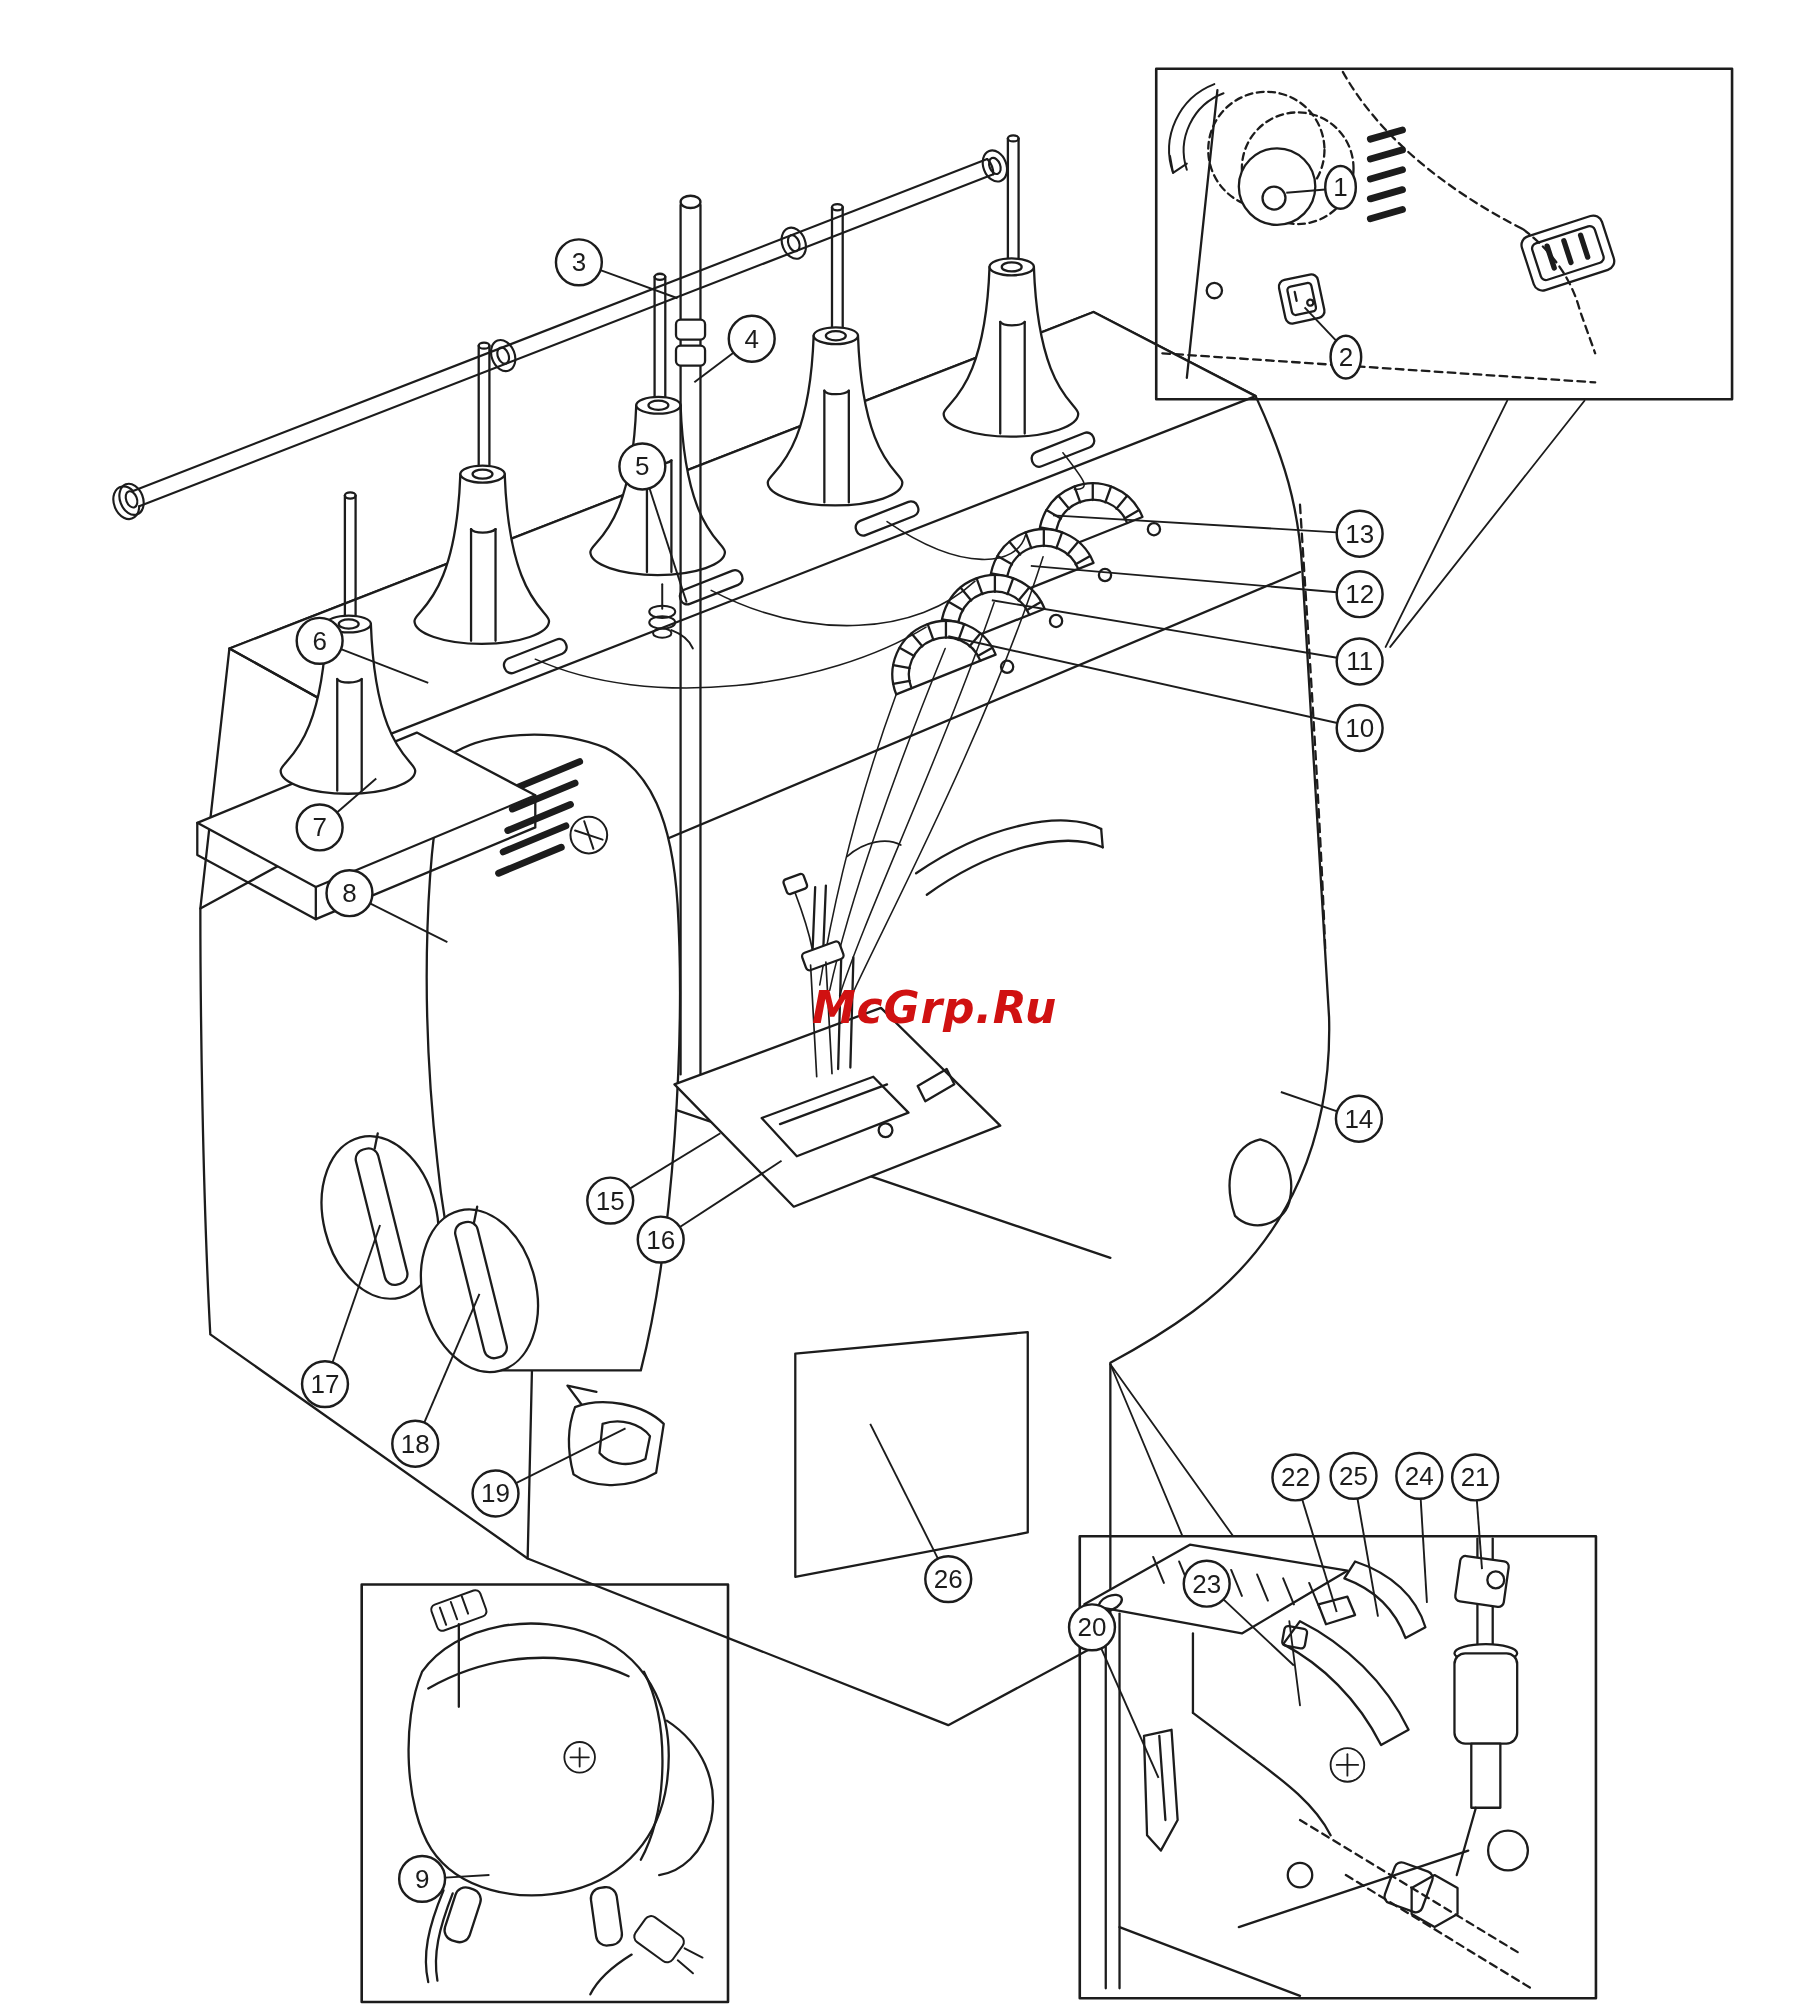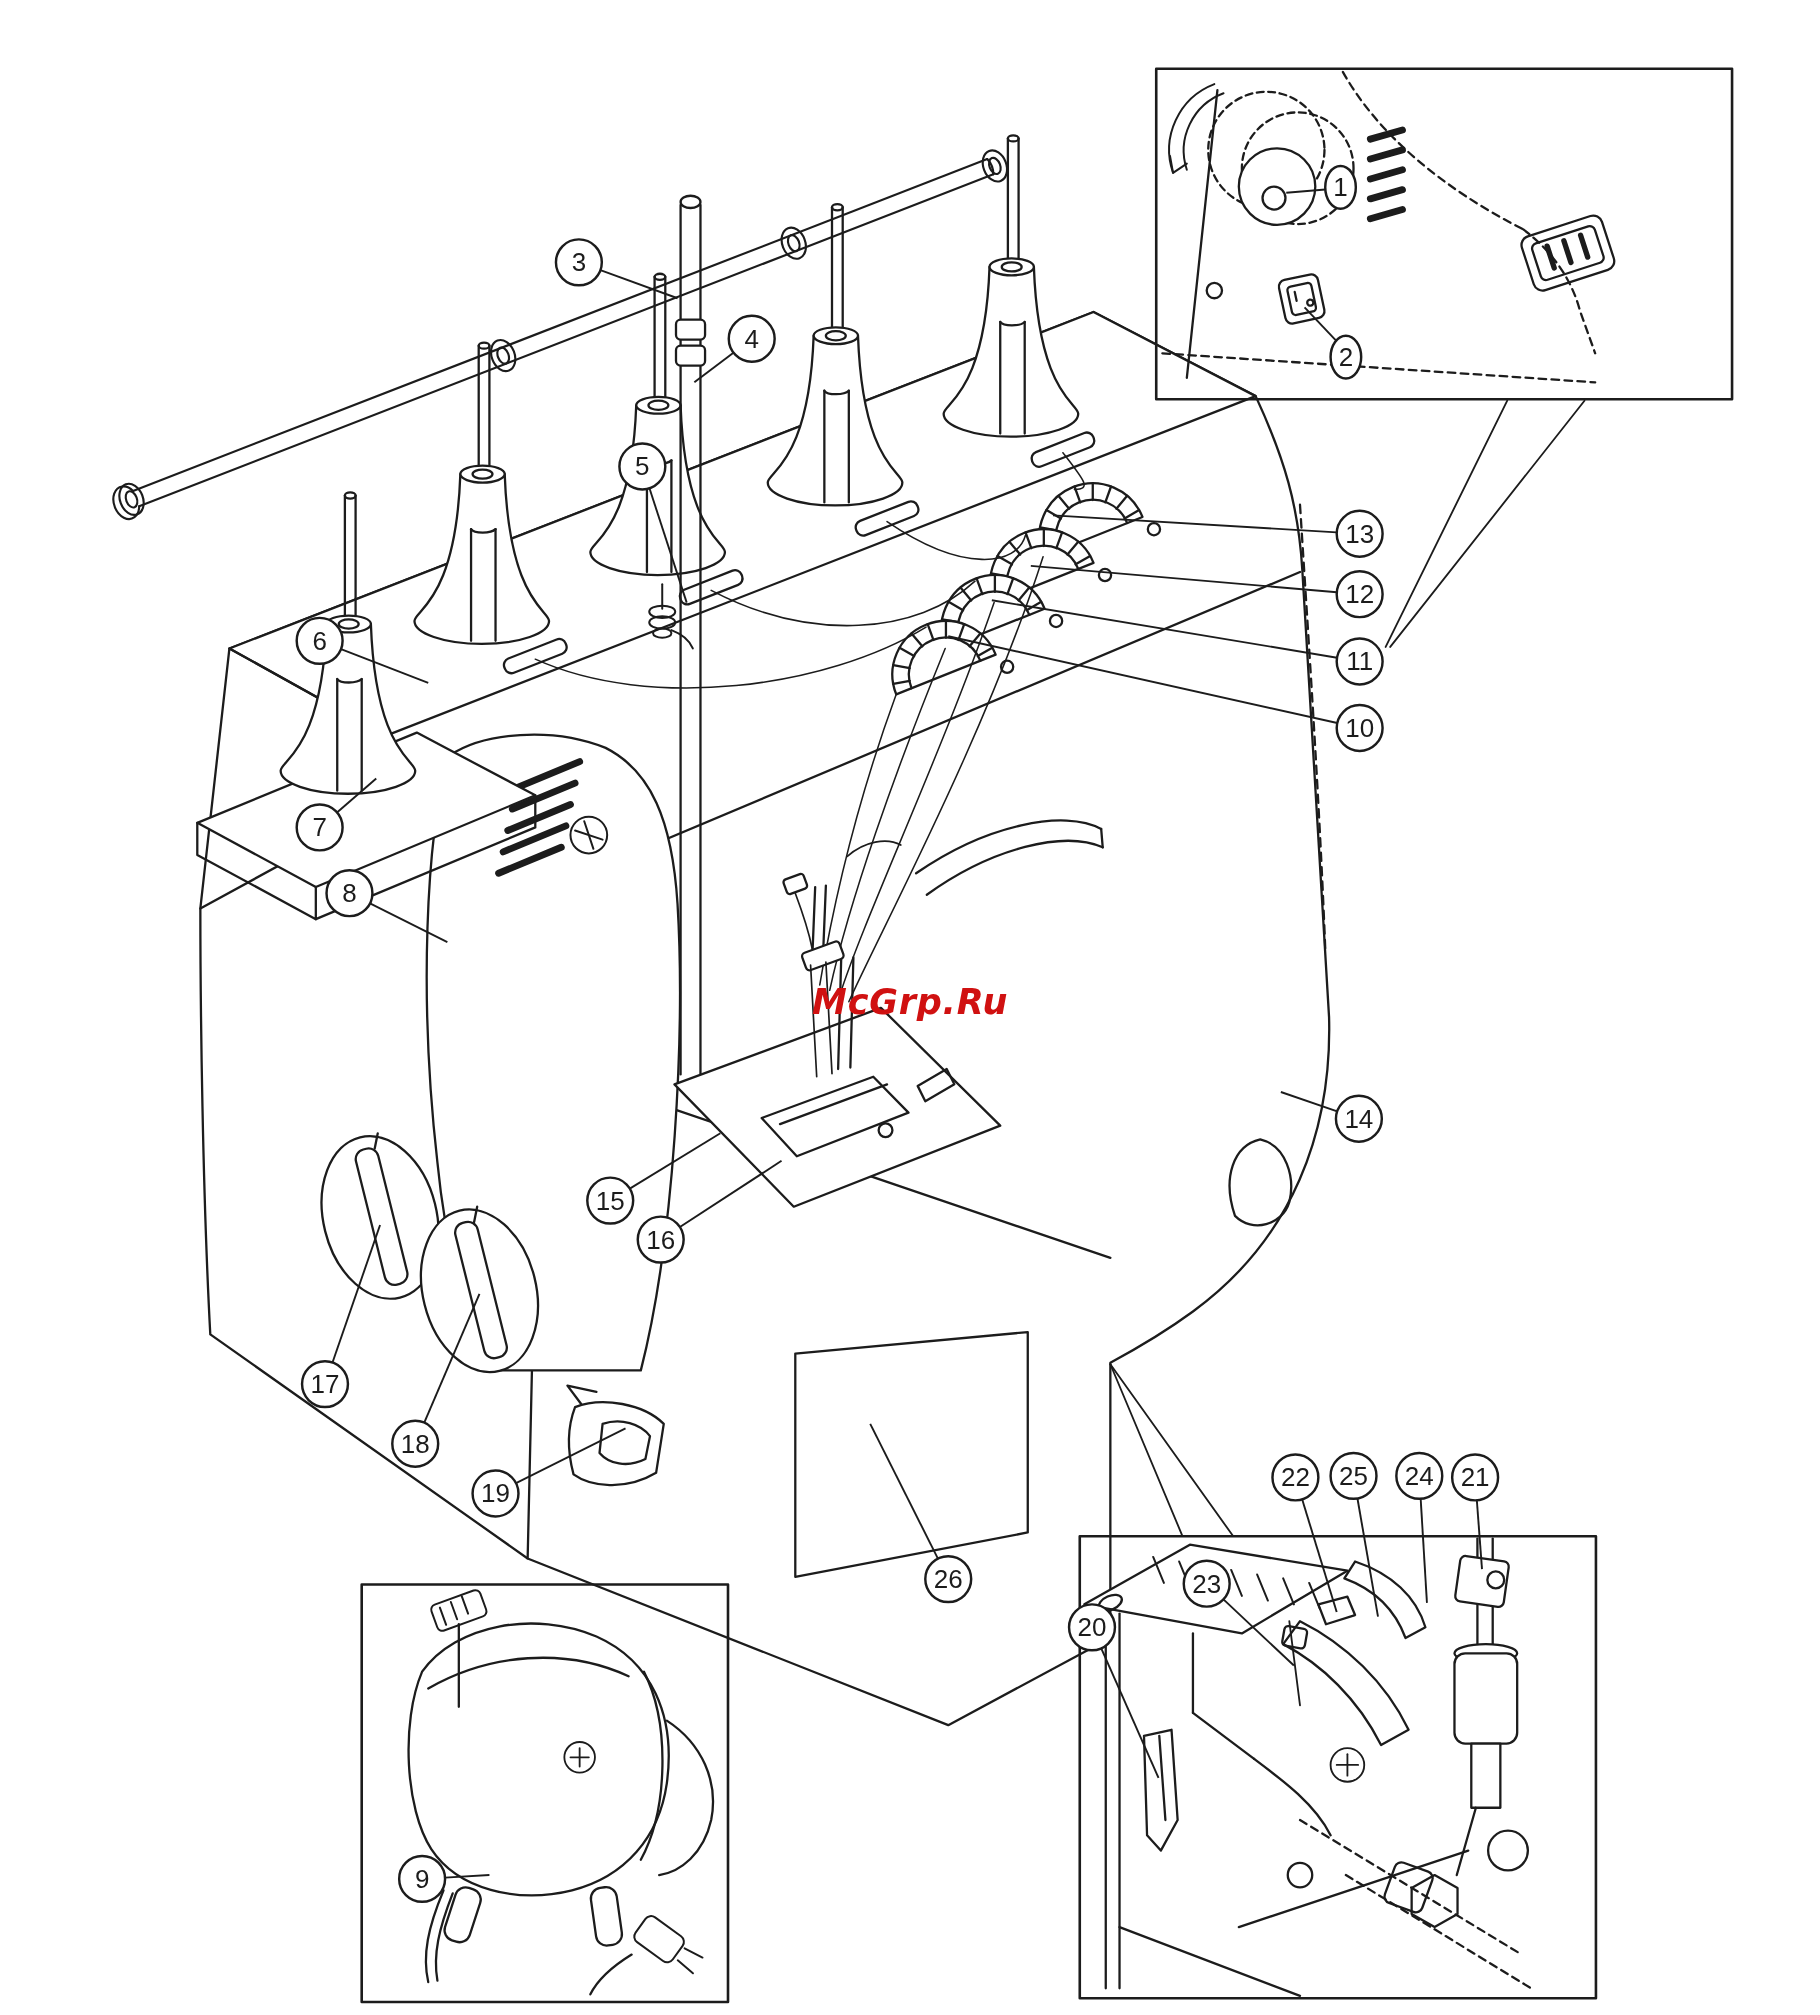--- a/index.html
+++ b/index.html
@@ -3,21 +3,21 @@
 <meta charset="utf-8">
 <style>
   html,body{margin:0;padding:0;background:#ffffff;}
   .stage{position:relative;width:1820px;height:2015px;background:#fff;overflow:hidden;
          font-family:"Liberation Sans",sans-serif;}
   svg.layer{position:absolute;left:0;top:0;width:1820px;height:2015px;}
   .art path,.art line,.art rect,.art circle,.art ellipse,.art polyline,.art polygon{
       vector-effect:none;}
   .watermark{position:absolute;left:812px;top:982px;width:199px;
       font-family:"DejaVu Sans",sans-serif;font-style:italic;font-weight:bold;
-      font-size:35px;letter-spacing:0.8px;white-space:nowrap;}
+      font-size:44px;letter-spacing:0.8px;white-space:nowrap;}
   .callout-text{font-family:"Liberation Sans",sans-serif;font-size:34px;fill:#1c1c1c;}
 </style>
 </head>
 <body>
 
 <div class="stage">
 
   <svg class="layer art" viewBox="0 0 2380 2635" fill="none" stroke="#1c1c1c" stroke-width="3" stroke-linejoin="round" stroke-linecap="round">
 
     <defs>

